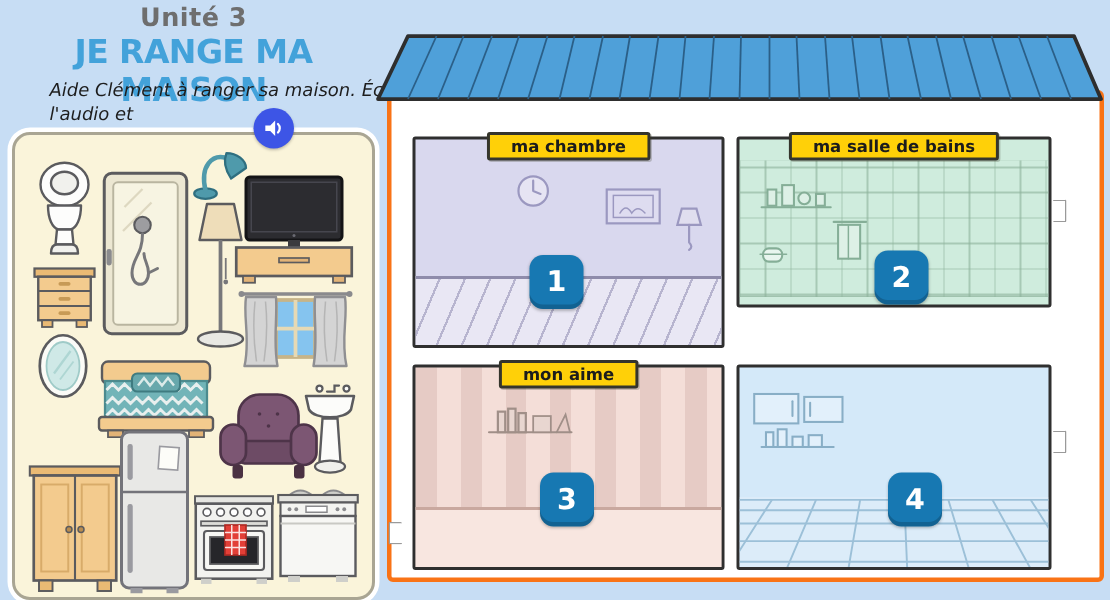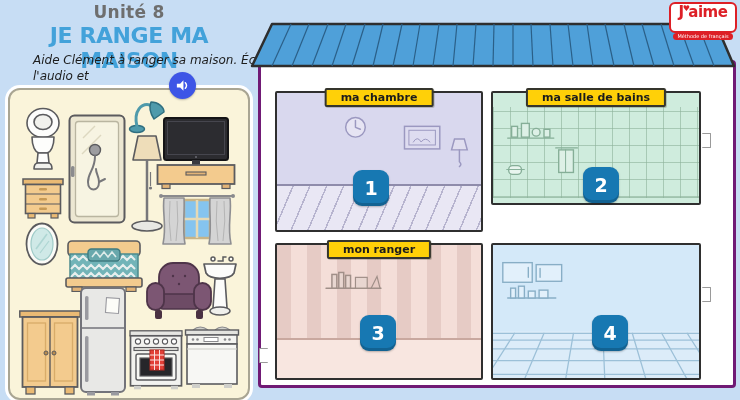--- a/index.html
+++ b/index.html
@@ -25,21 +25,21 @@
 
   
   .panel{position:absolute;left:8px;top:88px;width:238px;height:308px;background:#faf4da;
     border:2px solid #a9a593;border-radius:12px;box-shadow:0 0 0 3px #ffffff;z-index:10;}
   .furn{position:absolute;cursor:grab;}
   .furn svg{display:block;width:100%;height:100%;}
 
   
   .roof{position:absolute;left:246px;top:20px;width:494px;height:50px;z-index:5;}
   .house{position:absolute;left:258px;top:60px;width:478px;height:328px;background:#ffffff;
-    border:3px solid #701a75;border-radius:4px;box-sizing:border-box;z-index:4;}
+    border:3px solid #f97316;border-radius:4px;box-sizing:border-box;z-index:4;}
   .room{position:absolute;border:2px solid #2f2f2f;border-radius:2px;box-sizing:border-box;overflow:visible;}
   .room-clip{position:absolute;inset:0;overflow:hidden;}
   .room-label{position:absolute;top:-5px;left:50%;transform:translateX(-50%);background:#ffd008;
     border:2px solid #35352c;border-radius:2px;padding:1px 14px;font-size:11px;font-weight:600;
     color:#1c1c1c;white-space:nowrap;z-index:6;box-shadow:1px 1px 0 rgba(60,60,40,.25);}
   .badge{position:absolute;width:36px;height:36px;background:#1778b2;border-radius:9px;color:#fff;
     display:flex;align-items:center;justify-content:center;font-size:19px;font-weight:800;z-index:7;
     box-shadow:inset 0 -3px 0 rgba(0,0,0,.18),0 1px 2px rgba(0,0,0,.25);cursor:pointer;}
   .r1{left:14px;top:28px;width:208px;height:141px;background:#d9d8ee;}
   .r1 .floor{position:absolute;left:0;bottom:0;width:100%;height:44px;background:#e9e7f4;
@@ -55,40 +55,36 @@
   .r4{left:230px;top:180px;width:210px;height:137px;background:#d4e9f9;}
   .decor{position:absolute;inset:0;}
   .wall-mark{position:absolute;width:8px;height:13px;border:1.5px solid #9a9a9a;border-left:none;border-radius:1px;z-index:6;background:#fff;}
 </style>
 </head>
 <body>
 
 <div class="stage">
 
   <div class="hdr">
-    <div class="unit">Unité 8</div>
+    <div class="unit">Unité 3</div>
     <div class="title">JE RANGE MA MAISON</div>
   </div>
   <div class="instr">
     <div>Aide Clément à ranger sa maison. Écoute l'audio et</div>
     <div>fais glisser chaque élément.</div>
   </div>
   <button class="audio-btn">
     <span style="display:flex;">
       <svg width="15" height="15" viewBox="0 0 16 16">
         <polygon points="2,6 5.5,6 9,2.5 9,13.5 5.5,10 2,10" fill="#fff"></polygon>
         <path d="M11,5 A4.2,4.2 0 0 1 11,11" stroke="#fff" stroke-width="1.6" fill="none" stroke-linecap="round"></path>
       </svg>
     </span>
   </button>
 
-  <div class="logo">
-    <div class="logo-line"><span>J</span><span class="logo-heart" style="color:#dd1f26;">♥</span><span>aime</span></div>
-    <span class="logo-sub">Méthode de français</span>
-  </div>
 
   <svg class="roof" viewBox="0 0 494 50">
     <polygon points="26,4 470,4 488,46 6,46" fill="#4fa0d9" stroke="#2e2e2e" stroke-width="2.5" stroke-linejoin="round"></polygon>
     <g stroke="#2b5f88" stroke-width="1.2">
       <line x1="45" y1="4" x2="26" y2="46"></line>
         <line x1="63" y1="4" x2="46" y2="46"></line>
         <line x1="82" y1="4" x2="66" y2="46"></line>
       <line x1="100" y1="4" x2="86" y2="46"></line>
         <line x1="119" y1="4" x2="106" y2="46"></line>
         <line x1="137" y1="4" x2="127" y2="46"></line>
@@ -163,21 +159,21 @@
           <g fill="none" stroke="#a08f88" stroke-width="1.5" stroke-linecap="round">
             <line x1="50" y1="44" x2="106" y2="44"></line>
             <rect x="56" y="30" width="5" height="14" fill="#e8d6d0"></rect>
             <rect x="63" y="28" width="5" height="16" fill="#e8d6d0"></rect>
             <rect x="70" y="31" width="5" height="13" fill="#e8d6d0"></rect>
             <rect x="80" y="33" width="12" height="11" stroke-width="1.2" fill="#e8d6d0"></rect>
             <path d="M96,44 l6,-12 l3,12" stroke-width="1.2"></path>
           </g>
         </svg>
       </div>
-      <div class="room-label">mon ranger</div>
+      <div class="room-label">mon aime</div>
       <div class="badge" style="left:83px;top:70px;">3</div>
     </div>
 
     <div class="room r4">
       <div class="room-clip">
         <svg class="decor" viewBox="0 0 210 137">
           <rect x="0" y="88" width="210" height="49" fill="#dcecf9"></rect>
           <g fill="none" stroke="#9cc0d8" stroke-width="1.3" stroke-linecap="round">
             <line x1="0" y1="88" x2="210" y2="88" stroke="#7fa" stroke-width="0"></line>
             <line x1="0" y1="90" x2="210" y2="90"></line>

